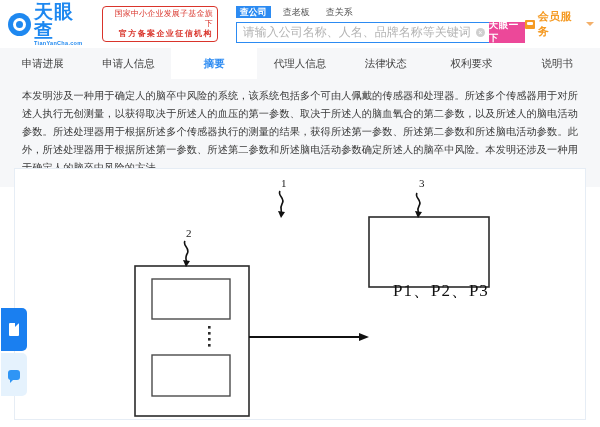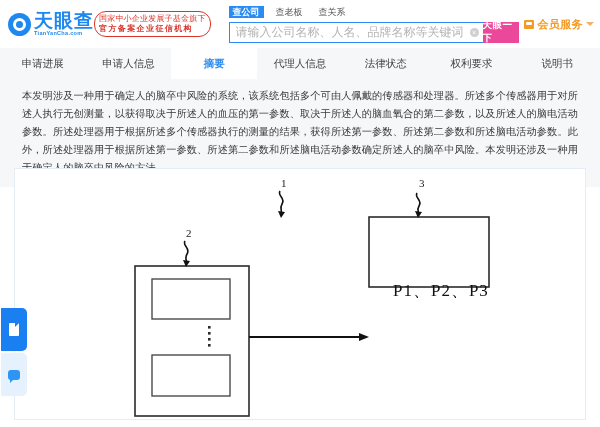--- a/index.html
+++ b/index.html
@@ -36,22 +36,22 @@
     font-size:19px; font-weight:bold; color:#1e88f0;
     letter-spacing:1px; display:block;
     font-family:"DejaVu Sans","Liberation Sans",sans-serif;
   }
   .logo-en {
     font-size:5.5px; color:#1e88f0; letter-spacing:.3px;
     display:block; margin-top:1px; font-weight:bold;
   }
 
   .gov-badge {
-    border:1px solid #d9342b; border-radius:12px;
-    padding:2px 4px; text-align:left; line-height:1.25;
+    margin-left:8px; border:1px solid #d9342b; border-radius:4px;
+    padding:2px 4px; text-align:right; line-height:1.25;
     background:#fff;
   }
   .gov-badge .l1 { font-size:8px; color:#d9342b; letter-spacing:.2px; display:block; }
   .gov-badge .l2 { font-size:8px; color:#d9342b; letter-spacing:1.4px; display:block; font-weight:bold;}
 
   .search-block { margin-left:18px; width:290px; }
   .search-tabs { display:flex; align-items:flex-start; gap:8px; height:14px; }
   .s-tab {
     font-size:9px; color:#555; padding:1px 4px; line-height:1.2; cursor:pointer;
   }

